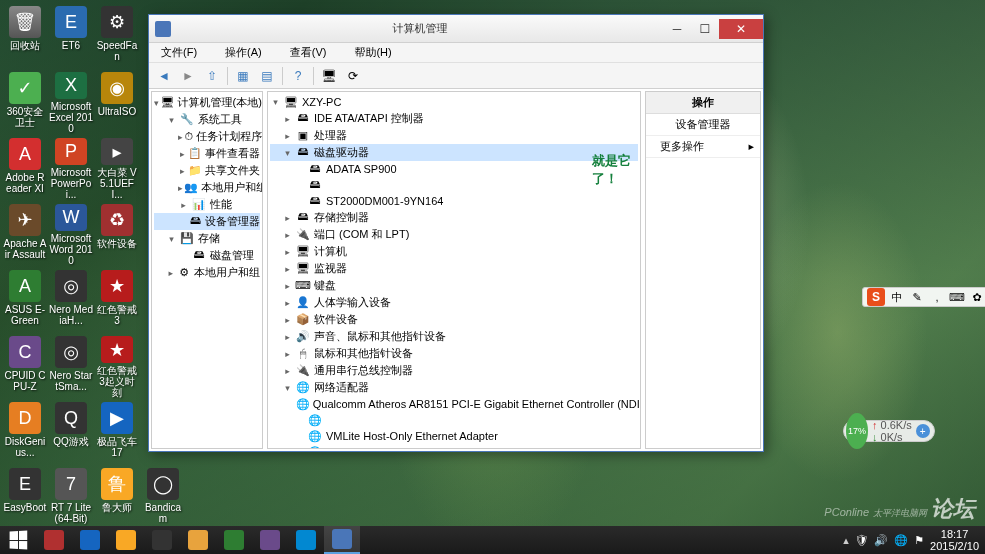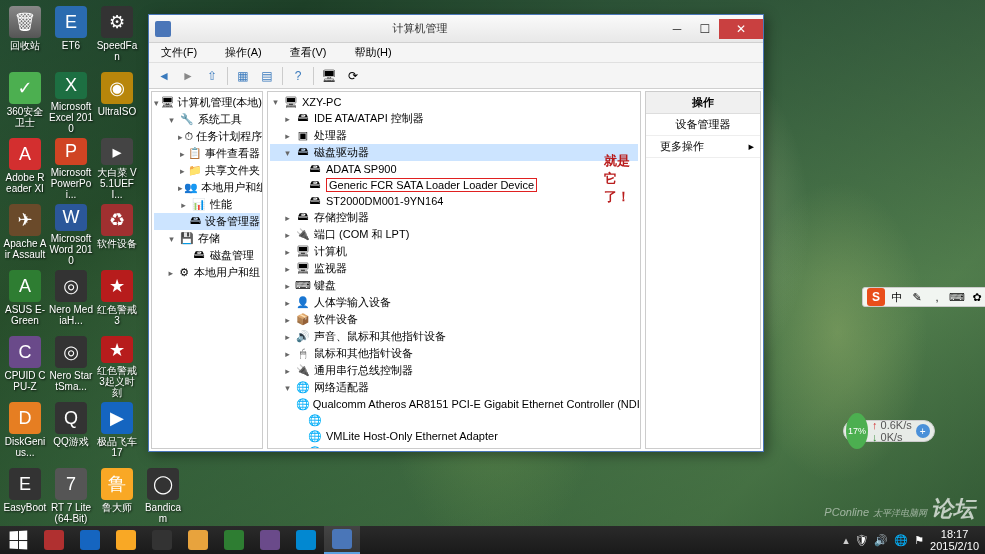--- a/index.html
+++ b/index.html
@@ -40,21 +40,21 @@
 .body{display:flex;height:calc(100% - 74px);background:#fff;}
 .pane{border:1px solid #ccc;margin:2px;overflow:auto;background:#fff;}
 .pane.left{width:112px;} .pane.mid{flex:1;position:relative;} .pane.right{width:116px;text-align:center;}
 .tree{padding:2px;font-size:11px;color:#000;}
 .tn{white-space:nowrap;padding:1px 0;display:flex;align-items:center;cursor:pointer;}
 .tn .exp{width:11px;display:inline-flex;justify-content:center;color:#666;font-size:9px;margin-right:2px;}
 .tn .ni{width:16px;height:14px;display:inline-flex;align-items:center;justify-content:center;margin-right:3px;font-size:11px;}
 .tn.sel{background:#cce4ff;}
 .ind1{padding-left:12px;} .ind2{padding-left:24px;}
 .hl{border:1px solid #e02020;padding:0 2px;}
-.annot{position:absolute;color:#b91c1c;font-size:13px;font-weight:bold;margin-left:12px;}
+.annot{position:absolute;color:#15803d;font-size:13px;font-weight:bold;}
 .rhead{background:#f0f0f0;padding:3px 6px;font-weight:bold;border-bottom:1px solid #ddd;}
 .ritem{padding:3px 6px;border-bottom:1px solid #eee;cursor:pointer;}
 .ritem.sub{padding-left:14px;display:flex;justify-content:space-between;align-items:center;}
 
 .floatbar{position:absolute;left:862px;top:287px;height:20px;background:rgba(255,255,255,0.92);border-radius:3px;display:flex;align-items:center;padding:0 4px;gap:4px;font-size:11px;border:1px solid #ccc;}
 .floatbar .fi{width:16px;height:16px;display:flex;align-items:center;justify-content:center;}
 .sogou{width:18px;height:18px;background:#e94e1b;border-radius:3px;color:#fff;font-size:12px;font-weight:bold;display:flex;align-items:center;justify-content:center;}
 
 .widget{position:absolute;left:843px;top:420px;height:22px;background:rgba(250,250,250,0.9);border-radius:11px;display:flex;align-items:center;padding:0 4px;font-size:9px;color:#555;gap:4px;border:1px solid #ccc;}
 .widget .circ{width:22px;height:36px;border-radius:50%;background:#4caf50;color:#fff;display:flex;align-items:center;justify-content:center;font-size:9px;margin-left:-2px;}
@@ -305,21 +305,20 @@
               <span>磁盘驱动器</span>
             </div>
             <div class="tn ind2">
               <span class="exp"></span>
               <span class="ni">🖴</span>
               <span>ADATA SP900</span>
             </div>
             <div class="tn ind2">
               <span class="exp"></span>
               <span class="ni">🖴</span>
-              <span class="hl">Generic FCR SATA Loader Loader Device</span>
             </div>
             <div class="tn ind2">
               <span class="exp"></span>
               <span class="ni">🖴</span>
               <span>ST2000DM001-9YN164</span>
             </div>
             <div class="tn ind1">
               <span class="exp">▸</span>
               <span class="ni">🖴</span>
               <span>存储控制器</span>

